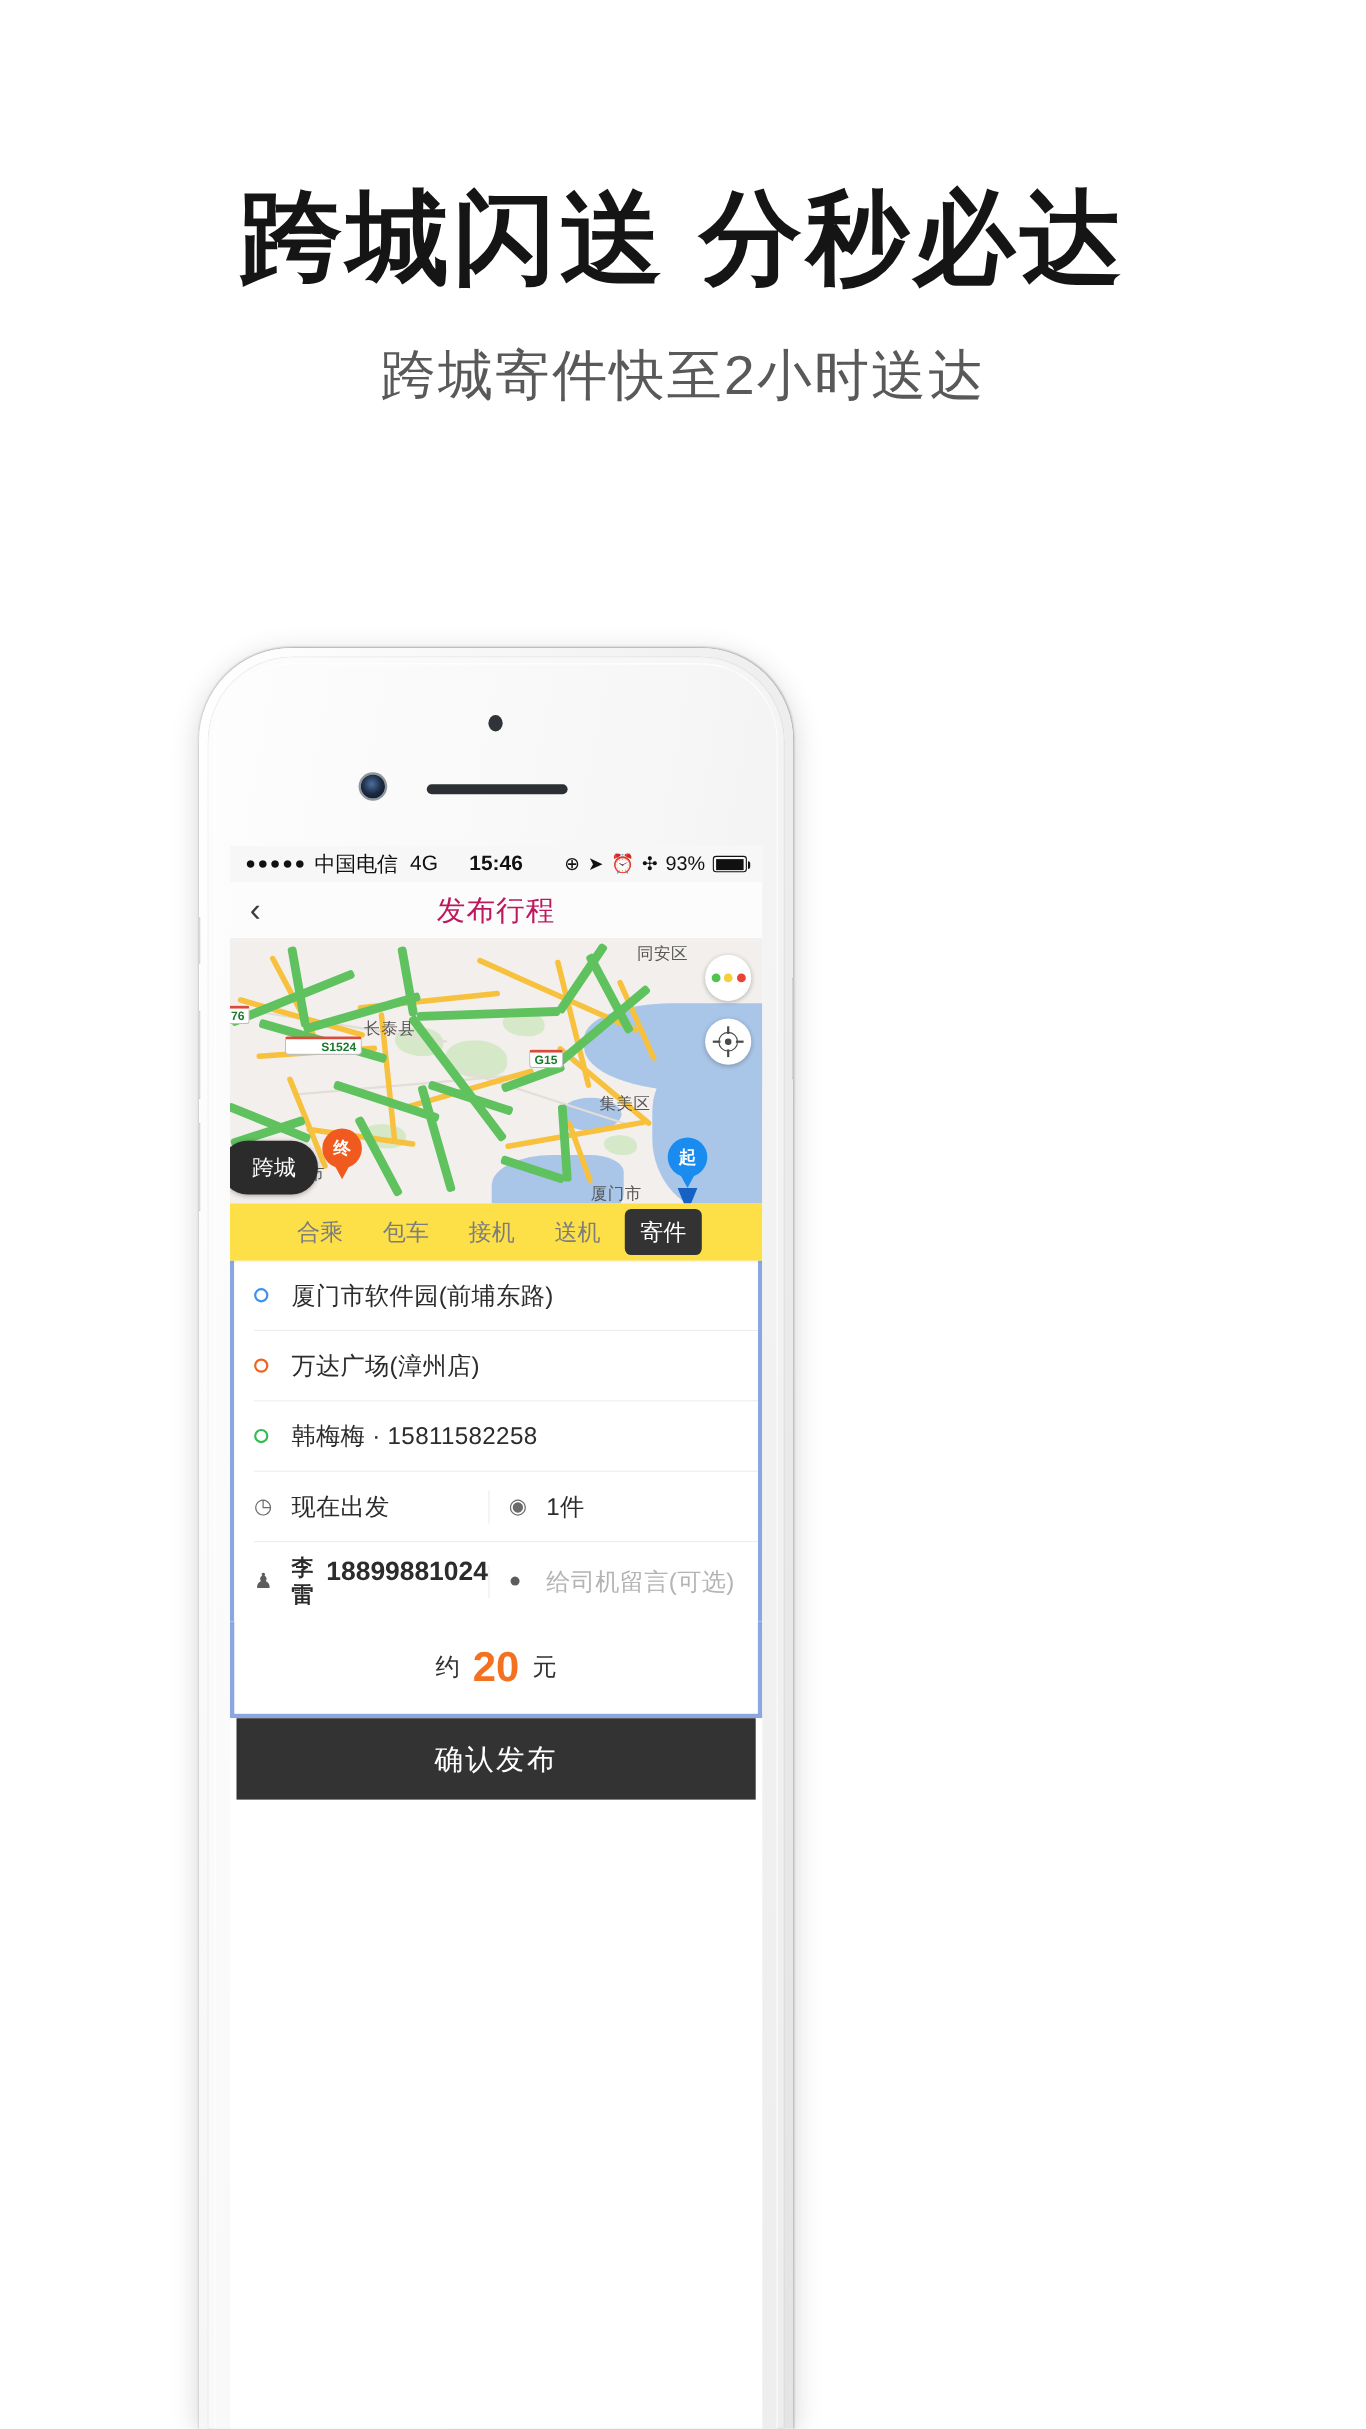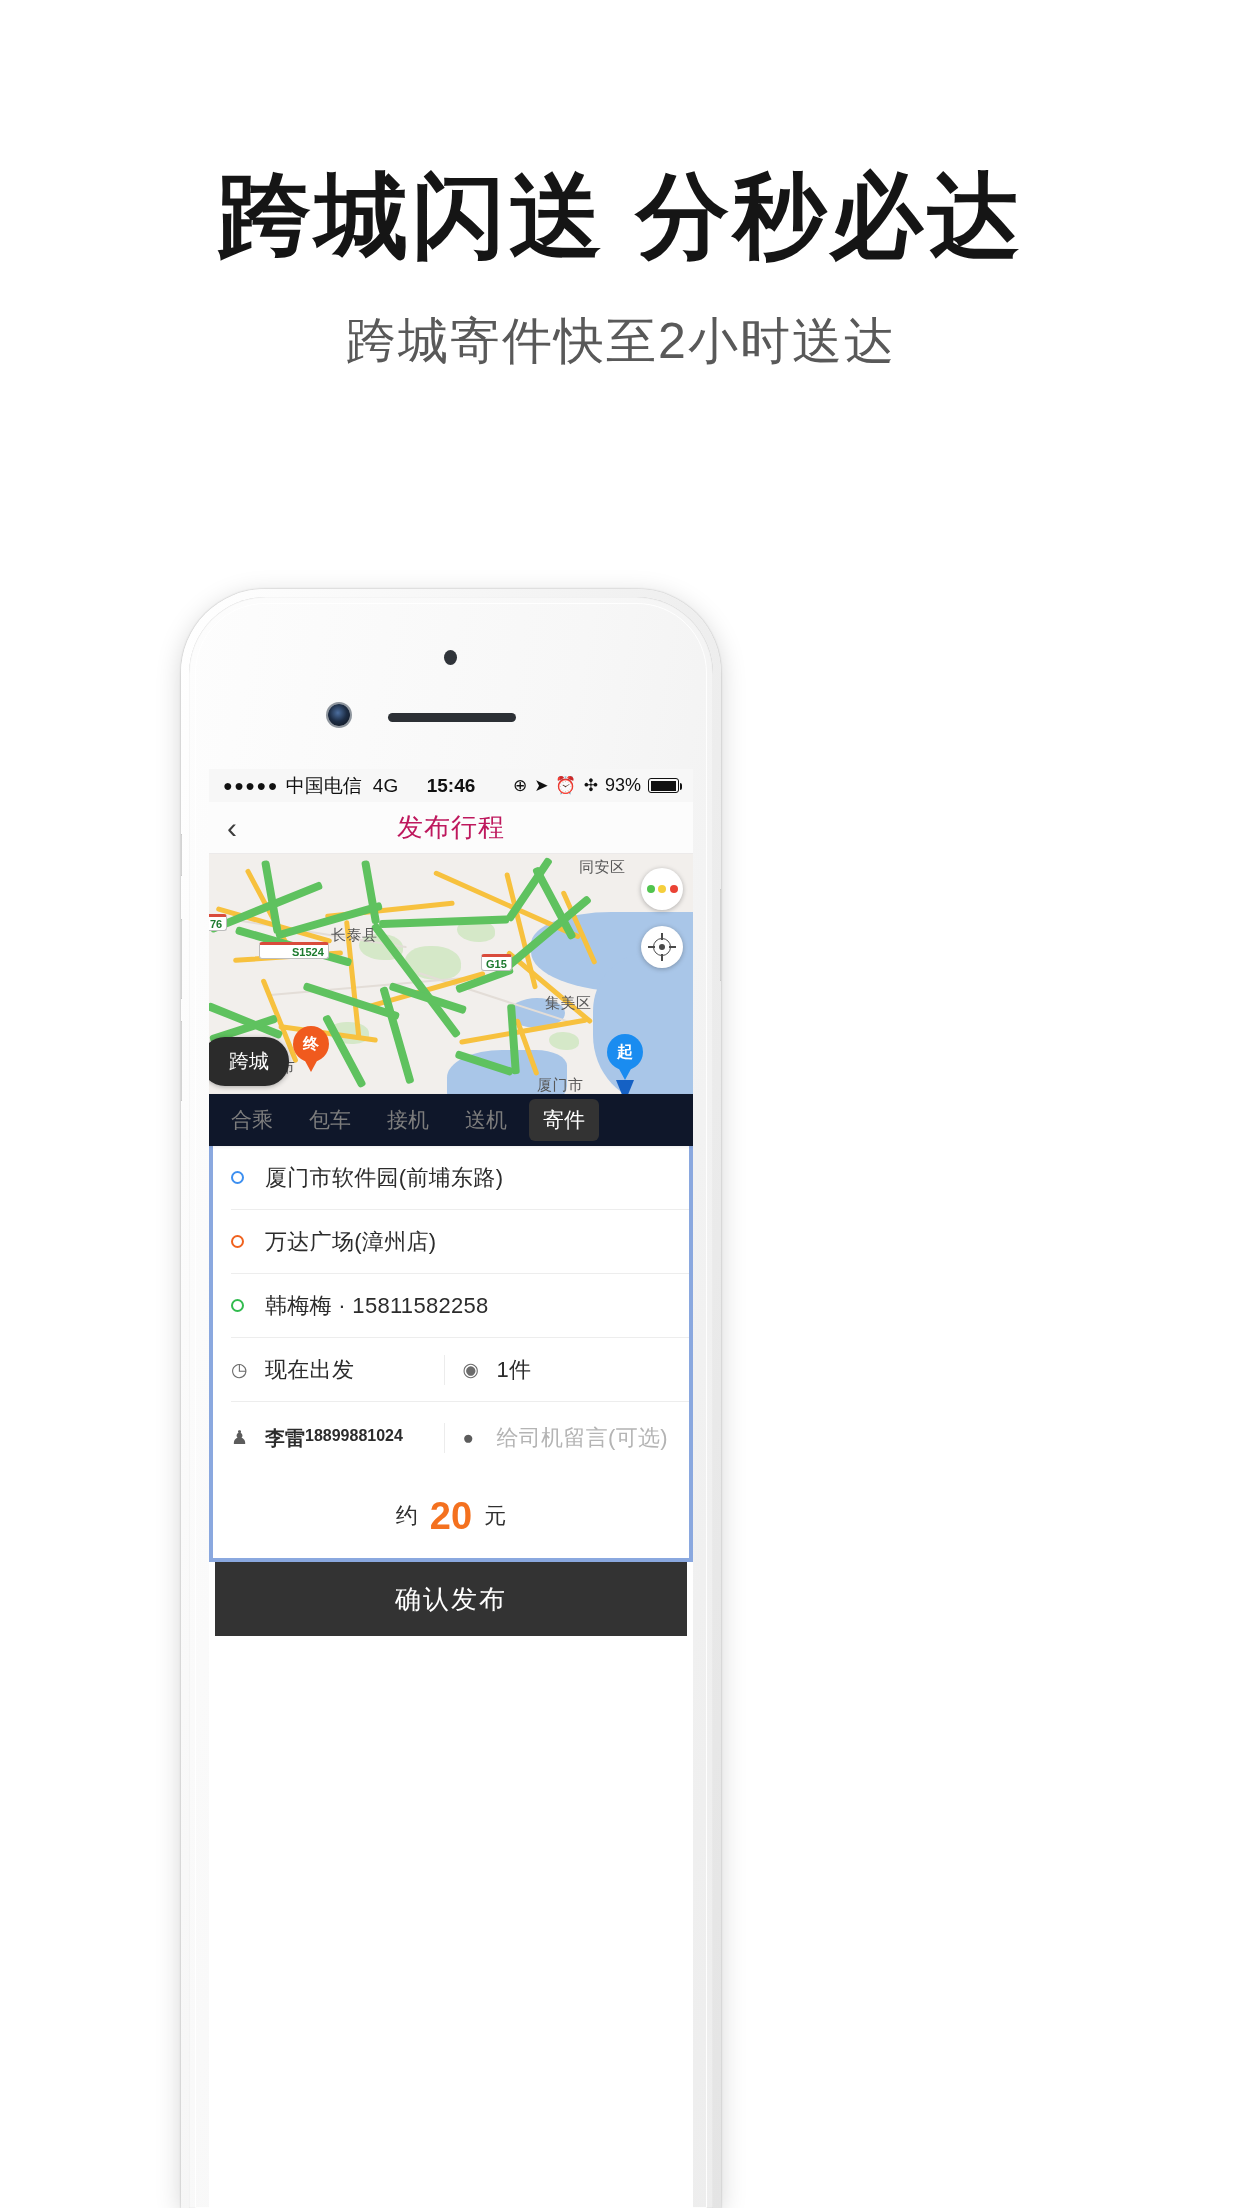--- a/index.html
+++ b/index.html
@@ -187,24 +187,24 @@
   }
   .crosshair .ctr { position:absolute; left:10px; top:10px; width:6px; height:6px; border-radius:50%; background:#4a4a4a; }
   .crosshair .bar { position:absolute; background:#4a4a4a; }
   .crosshair .b-t { left:12.2px; top:-1px; width:1.6px; height:7px; }
   .crosshair .b-b { left:12.2px; bottom:-1px; width:1.6px; height:7px; }
   .crosshair .b-l { top:12.2px; left:-1px; height:1.6px; width:7px; }
   .crosshair .b-r { top:12.2px; right:-1px; height:1.6px; width:7px; }
 
   
   .tabs {
-    background:#0f172a; display:flex; align-items:center;
+    background:#fde047; display:flex; align-items:center;
     height:52px; padding:0 8px;
     box-shadow:0 1px 3px rgba(0,0,0,.07);
-    position:relative; z-index:3;
+    position:relative; z-index:3;justify-content:center;
   }
   .tab {
     font-size:21px; color:#7d7d7d;
     padding:7px 14px; border-radius:6px; margin-right:8px;
   }
   .tab.active { background:#333333; color:#ffffff; }
 
   
   .form-wrap {
     border-left:4px solid #8aa8df; border-right:4px solid #8aa8df;
@@ -224,21 +224,21 @@
   .dot-o.green { border-color:#32bb4f; }
   .ftext { font-size:22px; color:#2c2c2c; letter-spacing:.3px; }
   .ftext.muted { color:#b4b4b4; }
   .split { display:flex; width:100%; align-items:center; }
   .split .half { display:flex; align-items:center; flex:1 1 0; }
   .split .half.second { border-left:1px solid #ececec; padding-left:18px; }
   .glyph { font-size:19px; color:#6b6b6b; width:26px; display:inline-block; }
   .glyph.filled { color:#5c5c5c; }
   .two-line { display:flex; flex-direction:row; line-height:1.22;font-weight:bold; }
   .two-line .nm { font-size:20px; color:#2c2c2c; }
-  .two-line .ph { font-size:16px; color:#2c2c2c; }
+  .two-line .ph { font-size:24px; color:#2c2c2c; }
 
   
   .price-bar {
     border:4px solid #8aa8df; border-top:none;
     background:#fff; height:88px;
     display:flex; align-items:center; justify-content:center; gap:12px;
   }
   .price-pre, .price-unit { font-size:22px; color:#303030; }
   .price-num { font-size:38px; color:#f4711f; font-weight:bold; }
 

